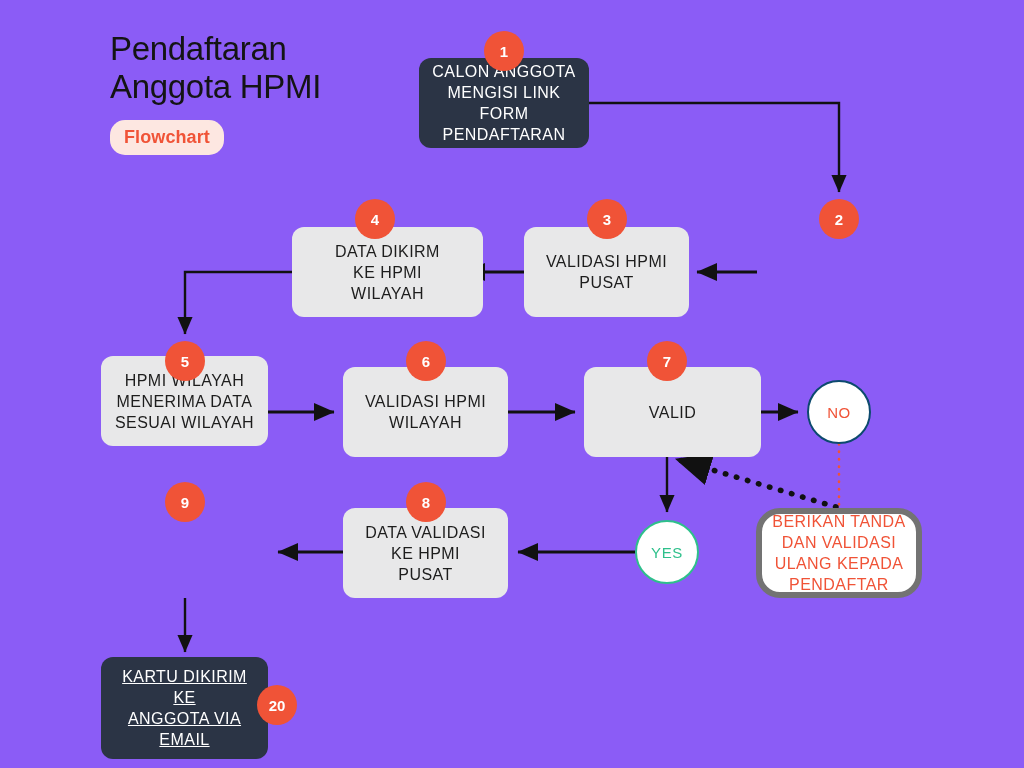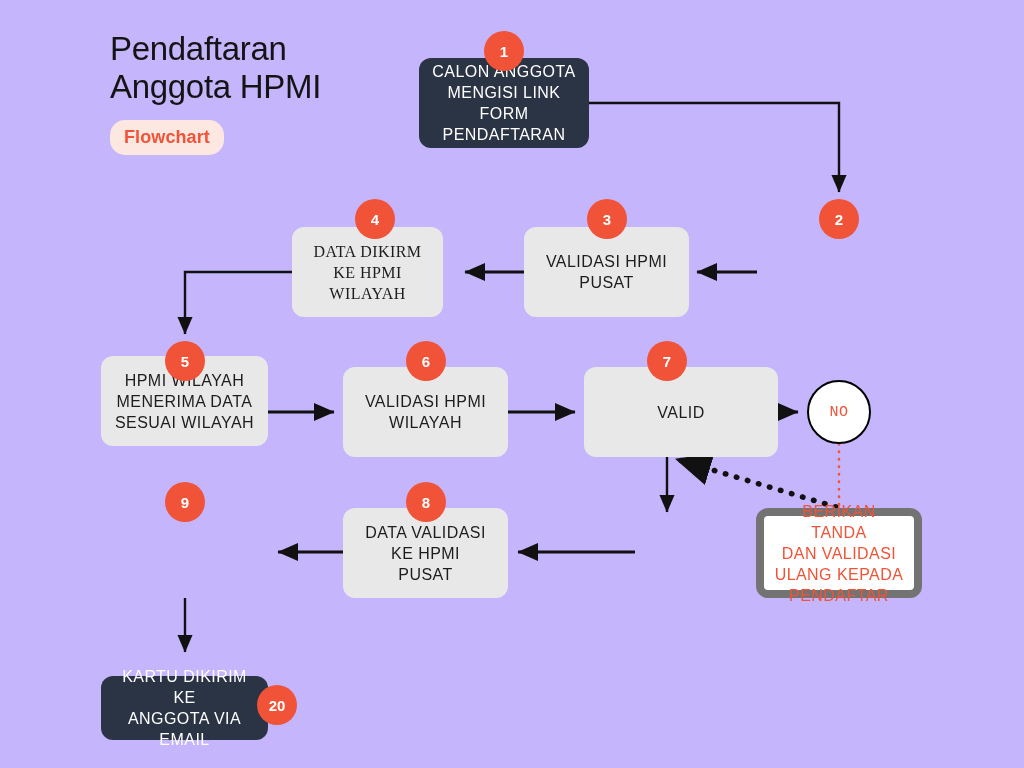--- a/index.html
+++ b/index.html
@@ -10,21 +10,21 @@
     height: 768px;
     overflow: hidden;
     background: #ffffff;
     font-family: "Liberation Sans", sans-serif;
   }
 
   #canvas {
     position: relative;
     width: 1024px;
     height: 768px;
-    background: #c4b5fd;
+    background: #8b5cf6;
   }
 
   
   #header {
     position: absolute;
     left: 110px;
     top: 30px;
     width: 300px;
   }
   #page-title {
@@ -74,23 +74,23 @@
   .node.dark {
     background: #2B3445;
     color: #FFFFFF;
   }
   .node.gray {
     background: #E8E8E9;
     color: #1d1d1d;
   }
   .node.outline-orange {
     background: #FFFFFF;
-    border: 8px solid #737373;
+    border: 6px solid #737373;
     color: #F05337;
-    border-radius: 12px;
+    border-radius: 24px;
   }
 
   
   .badge {
     position: absolute;
     width: 40px;
     height: 40px;
     border-radius: 50%;
     background: #F05337;
     color: #ffffff;
@@ -109,21 +109,21 @@
     height: 64px;
     border-radius: 50%;
     background: #ffffff;
     display: flex;
     align-items: center;
     justify-content: center;
     font-size: 15px;
     letter-spacing: 0.6px;
     z-index: 2;
   }
-  .decision.no  { border: 2px solid #000000; color: #F05337; font-family: Liberation Mono, monospace; }
+  .decision.no  { border: 2px solid #0c4a6e; color: #F05337; }
   .decision.yes { border: 2px solid #2EC08B; color: #2EC08B; }
 </style>
 </head>
 <body>
 
 <div id="canvas">
 
   <div id="header">
     <div id="page-title">Pendaftaran
 Anggota HPMI</div>
@@ -165,41 +165,42 @@
     <path d="M 343 552 L 278 552" fill="none" stroke="#111111" stroke-width="2.8" marker-end="url(#arrow)"></path>
 
     <path d="M 185 598 L 185 652" fill="none" stroke="#111111" stroke-width="2.4" marker-end="url(#arrow)"></path>
   </svg>
 
   <div class="node dark" style="left:419px; top:58px;  width:170px; height:90px;">CALON ANGGOTA
 MENGISI LINK FORM
 PENDAFTARAN</div>
   <div class="node gray" style="left:524px; top:227px; width:165px; height:90px;">VALIDASI HPMI
 PUSAT</div>
-  <div class="node gray" style="left:292px; top:227px; width:151px; height:90px;font-family:Liberation Serif, serif;">DATA DIKIRM
+  <div class="node gray" style="left:292px; top:227px; width:191px; height:90px;">DATA DIKIRM
 KE HPMI
 WILAYAH</div>
   <div class="node gray" style="left:101px; top:356px; width:167px; height:90px;">HPMI WILAYAH
 MENERIMA DATA
 SESUAI WILAYAH</div>
   <div class="node gray" style="left:343px; top:367px; width:165px; height:90px;">VALIDASI HPMI
 WILAYAH</div>
-  <div class="node gray" style="left:584px; top:367px; width:194px; height:90px;">VALID</div>
+  <div class="node gray" style="left:584px; top:367px; width:177px; height:90px;">VALID</div>
   <div class="node gray" style="left:343px; top:508px; width:165px; height:90px;">DATA VALIDASI
 KE HPMI
 PUSAT</div>
-  <div class="node dark" style="left:101px; top:676px; width:167px; height:64px;">KARTU DIKIRIM KE
+  <div class="node dark" style="left:101px; top:657px; width:167px; height:102px;text-decoration:underline;">KARTU DIKIRIM KE
 ANGGOTA VIA
 EMAIL</div>
   <div class="node outline-orange" style="left:756px; top:508px; width:166px; height:90px;">BERIKAN TANDA
 DAN VALIDASI
 ULANG KEPADA
 PENDAFTAR</div>
 
   <div class="decision no" style="left:807px; top:380px;">NO</div>
+  <div class="decision yes" style="left:635px; top:520px;">YES</div>
 
   <div class="badge" style="left:484px; top:31px;">1</div>
   <div class="badge" style="left:819px; top:199px;">2</div>
   <div class="badge" style="left:587px; top:199px;">3</div>
   <div class="badge" style="left:355px; top:199px;">4</div>
   <div class="badge" style="left:165px; top:341px;">5</div>
   <div class="badge" style="left:406px; top:341px;">6</div>
   <div class="badge" style="left:647px; top:341px;">7</div>
   <div class="badge" style="left:406px; top:482px;">8</div>
   <div class="badge" style="left:165px; top:482px;">9</div>

